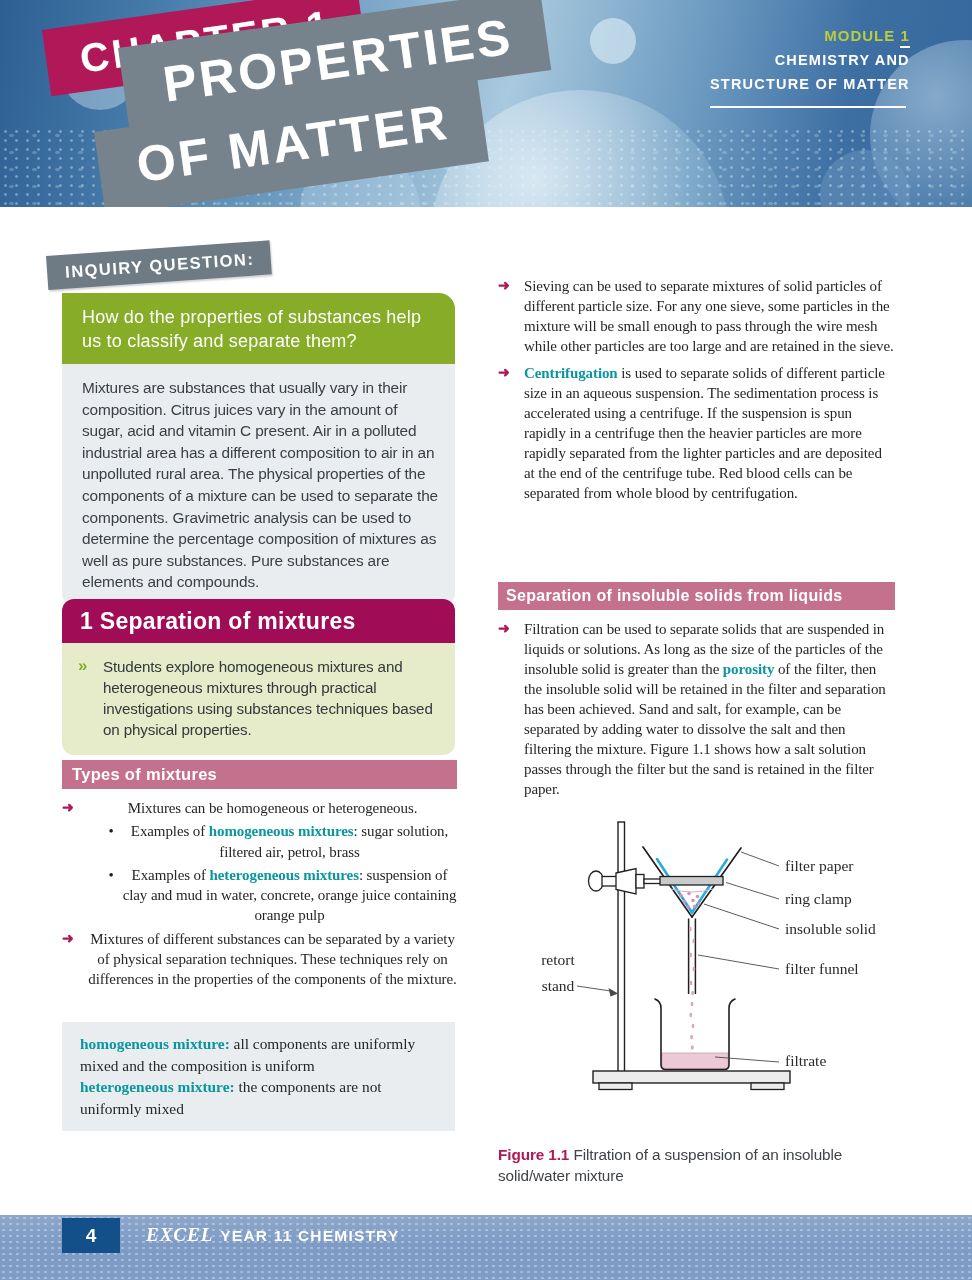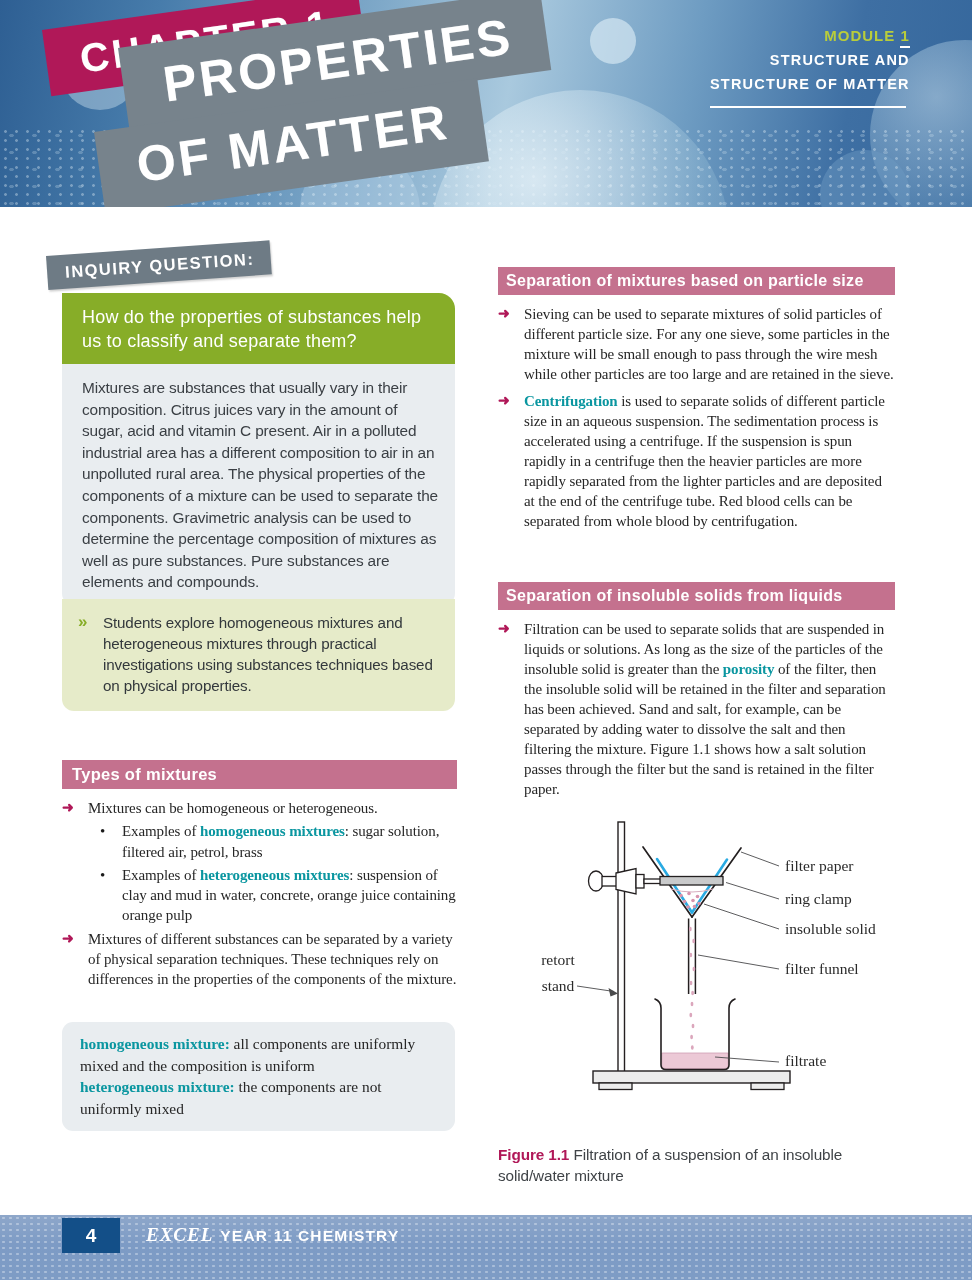--- a/index.html
+++ b/index.html
@@ -36,21 +36,21 @@
 
   
   .abs{position:absolute;}
   .pink-bar{background:var(--pink);color:#fff;font-weight:bold;}
   .li{display:flex;margin-bottom:3px;}
   .li .mark{flex:none;color:var(--magenta);font-weight:bold;width:26px;font-size:14px;padding-top:1px;}
   .li .dot{flex:none;color:#1a1a1a;width:22px;font-size:15px;}
   .li .txt{flex:1;}
   .serif-txt{font-family:"Liberation Serif",serif;font-size:15px;line-height:20px;
     color:var(--serif-ink);letter-spacing:-0.1px;}
-  .left-list .serif-txt{line-height:20.3px;}
+  .left-list .serif-txt{line-height:20.3px;text-align:center;}
   .teal{color:var(--teal);font-weight:bold;}
   .sub{margin-left:38px;}
 
   
   .inq-tab{position:absolute;left:-16px;top:0;transform:rotate(-4deg);transform-origin:left top;
     background:var(--gray-tab);color:#fff;font-weight:bold;font-size:16.5px;letter-spacing:1.5px;
     padding:8px 16px 7px 18px;z-index:3;box-shadow:1px 2px 2px rgba(0,0,0,.18);}
   .inq-green{margin-top:37px;background:var(--green);color:#fff;border-radius:0 16px 0 0;
     padding:12px 10px 11px 20px;font-size:18px;line-height:24px;letter-spacing:.2px;}
   .inq-body{background:var(--lt-box);border-radius:0 0 14px 14px;padding:13px 17px 14px 20px;
@@ -60,21 +60,21 @@
   .sec-banner{background:var(--dk-magenta);color:#fff;font-weight:bold;font-size:23px;
     border-radius:12px 12px 0 0;padding:9px 18px 8px 18px;letter-spacing:.3px;}
   .outcome{background:var(--lt-green);border-radius:0 0 12px 12px;padding:13px 16px 15px 16px;display:flex;}
   .outcome .chev{flex:none;color:var(--green);font-weight:bold;font-size:17px;width:25px;}
   .outcome .txt{font-size:15.2px;line-height:21px;color:#33383c;letter-spacing:-0.15px;}
 
   .sub-head{font-size:16.5px;padding:5px 16px 5px 10px;letter-spacing:.3px;}
   .sub-head.right{font-size:16px;padding:5px 8px;}
 
   
-  .defbox{background:var(--lt-box);border-radius:11px;padding:11px 16px 12px 18px;}
+  .defbox{background:var(--lt-box);border-radius:0;padding:11px 16px 12px 18px;}
   .defbox p{font-family:"Liberation Serif",serif;font-size:15.4px;line-height:21.5px;color:var(--serif-ink);}
 
   
   .fig-label{font-family:"Liberation Serif",serif;font-size:15.5px;fill:#2a2a2a;}
   .caption{font-size:15.3px;line-height:21px;color:#3f4347;letter-spacing:-0.1px;}
   .caption .fig-num{color:var(--magenta);font-weight:bold;}
 
   
   .footer{position:absolute;left:0;top:1215px;width:972px;height:65px;
     background:linear-gradient(to bottom,#8ea7ca 0%,#7d9bc5 45%,#7e9cc5 100%);}
@@ -100,33 +100,34 @@
     <div class="bubble" style="left:820px;top:150px;width:90px;height:90px;background:rgba(110,155,195,.45);"></div>
     <div class="bubble" style="left:300px;top:150px;width:120px;height:120px;background:rgba(190,215,235,.35);"></div>
     <div class="speck"></div>
 
     <div class="banner chapter"><span>CHAPTER </span><span class="num-underline">1</span></div>
     <div class="banner word1">PROPERTIES</div>
     <div class="banner word2">OF MATTER</div>
 
     <div class="module">
       <div class="mod-label"><span>MODULE </span><span class="num-underline" style="border-bottom-width:2px;">1</span></div>
-      <div class="mod-line">STRUCTURE AND</div>
+      <div class="mod-line">CHEMISTRY AND</div>
       <div class="mod-line">STRUCTURE OF MATTER</div>
       <div class="rule"></div>
     </div>
   </div>
 
   <div class="abs" style="left:62px;top:256px;width:393px;">
     <div class="inq-tab">INQUIRY QUESTION:</div>
     <div class="inq-green">How do the properties of substances help us to classify and separate them?</div>
     <div class="inq-body">Mixtures are substances that usually vary in their composition. Citrus juices vary in the amount of sugar, acid and vitamin C present. Air in a polluted industrial area has a different composition to air in an unpolluted rural area. The physical properties of the components of a mixture can be used to separate the components. Gravimetric analysis can be used to determine the percentage composition of mixtures as well as pure substances. Pure substances are elements and compounds.</div>
   </div>
 
   <div class="abs" style="left:62px;top:599px;width:393px;">
+    <div class="sec-banner">1 Separation of mixtures</div>
     <div class="outcome">
       <span class="chev">»</span>
       <span class="txt">Students explore homogeneous mixtures and heterogeneous mixtures through practical investigations using substances techniques based on physical properties.</span>
     </div>
   </div>
 
   <div class="abs left-list" style="left:62px;top:760px;width:395px;">
     <div class="pink-bar sub-head">Types of mixtures</div>
     <div style="margin-top:9px;">
       <div class="li">
@@ -147,21 +148,20 @@
       </div>
     </div>
   </div>
 
   <div class="abs defbox" style="left:62px;top:1022px;width:393px;">
     <p><span class="teal">homogeneous mixture:</span><span> all components are uniformly mixed and the composition is uniform</span></p>
     <p><span class="teal">heterogeneous mixture:</span><span> the components are not uniformly mixed</span></p>
   </div>
 
   <div class="abs" style="left:498px;top:267px;width:397px;">
-    <div class="pink-bar sub-head right">Separation of mixtures based on particle size</div>
     <div style="margin-top:9px;">
       <div class="li" style="margin-bottom:7px;">
         <span class="mark">➜</span>
         <div class="txt serif-txt">Sieving can be used to separate mixtures of solid particles of different particle size. For any one sieve, some particles in the mixture will be small enough to pass through the wire mesh while other particles are too large and are retained in the sieve.</div>
       </div>
       <div class="li">
         <span class="mark">➜</span>
         <div class="txt serif-txt"><span class="teal">Centrifugation</span><span> is used to separate solids of different particle size in an aqueous suspension. The sedimentation process is accelerated using a centrifuge. If the suspension is spun rapidly in a centrifuge then the heavier particles are more rapidly separated from the lighter particles and are deposited at the end of the centrifuge tube. Red blood cells can be separated from whole blood by centrifugation.</span></div>
       </div>
     </div>

